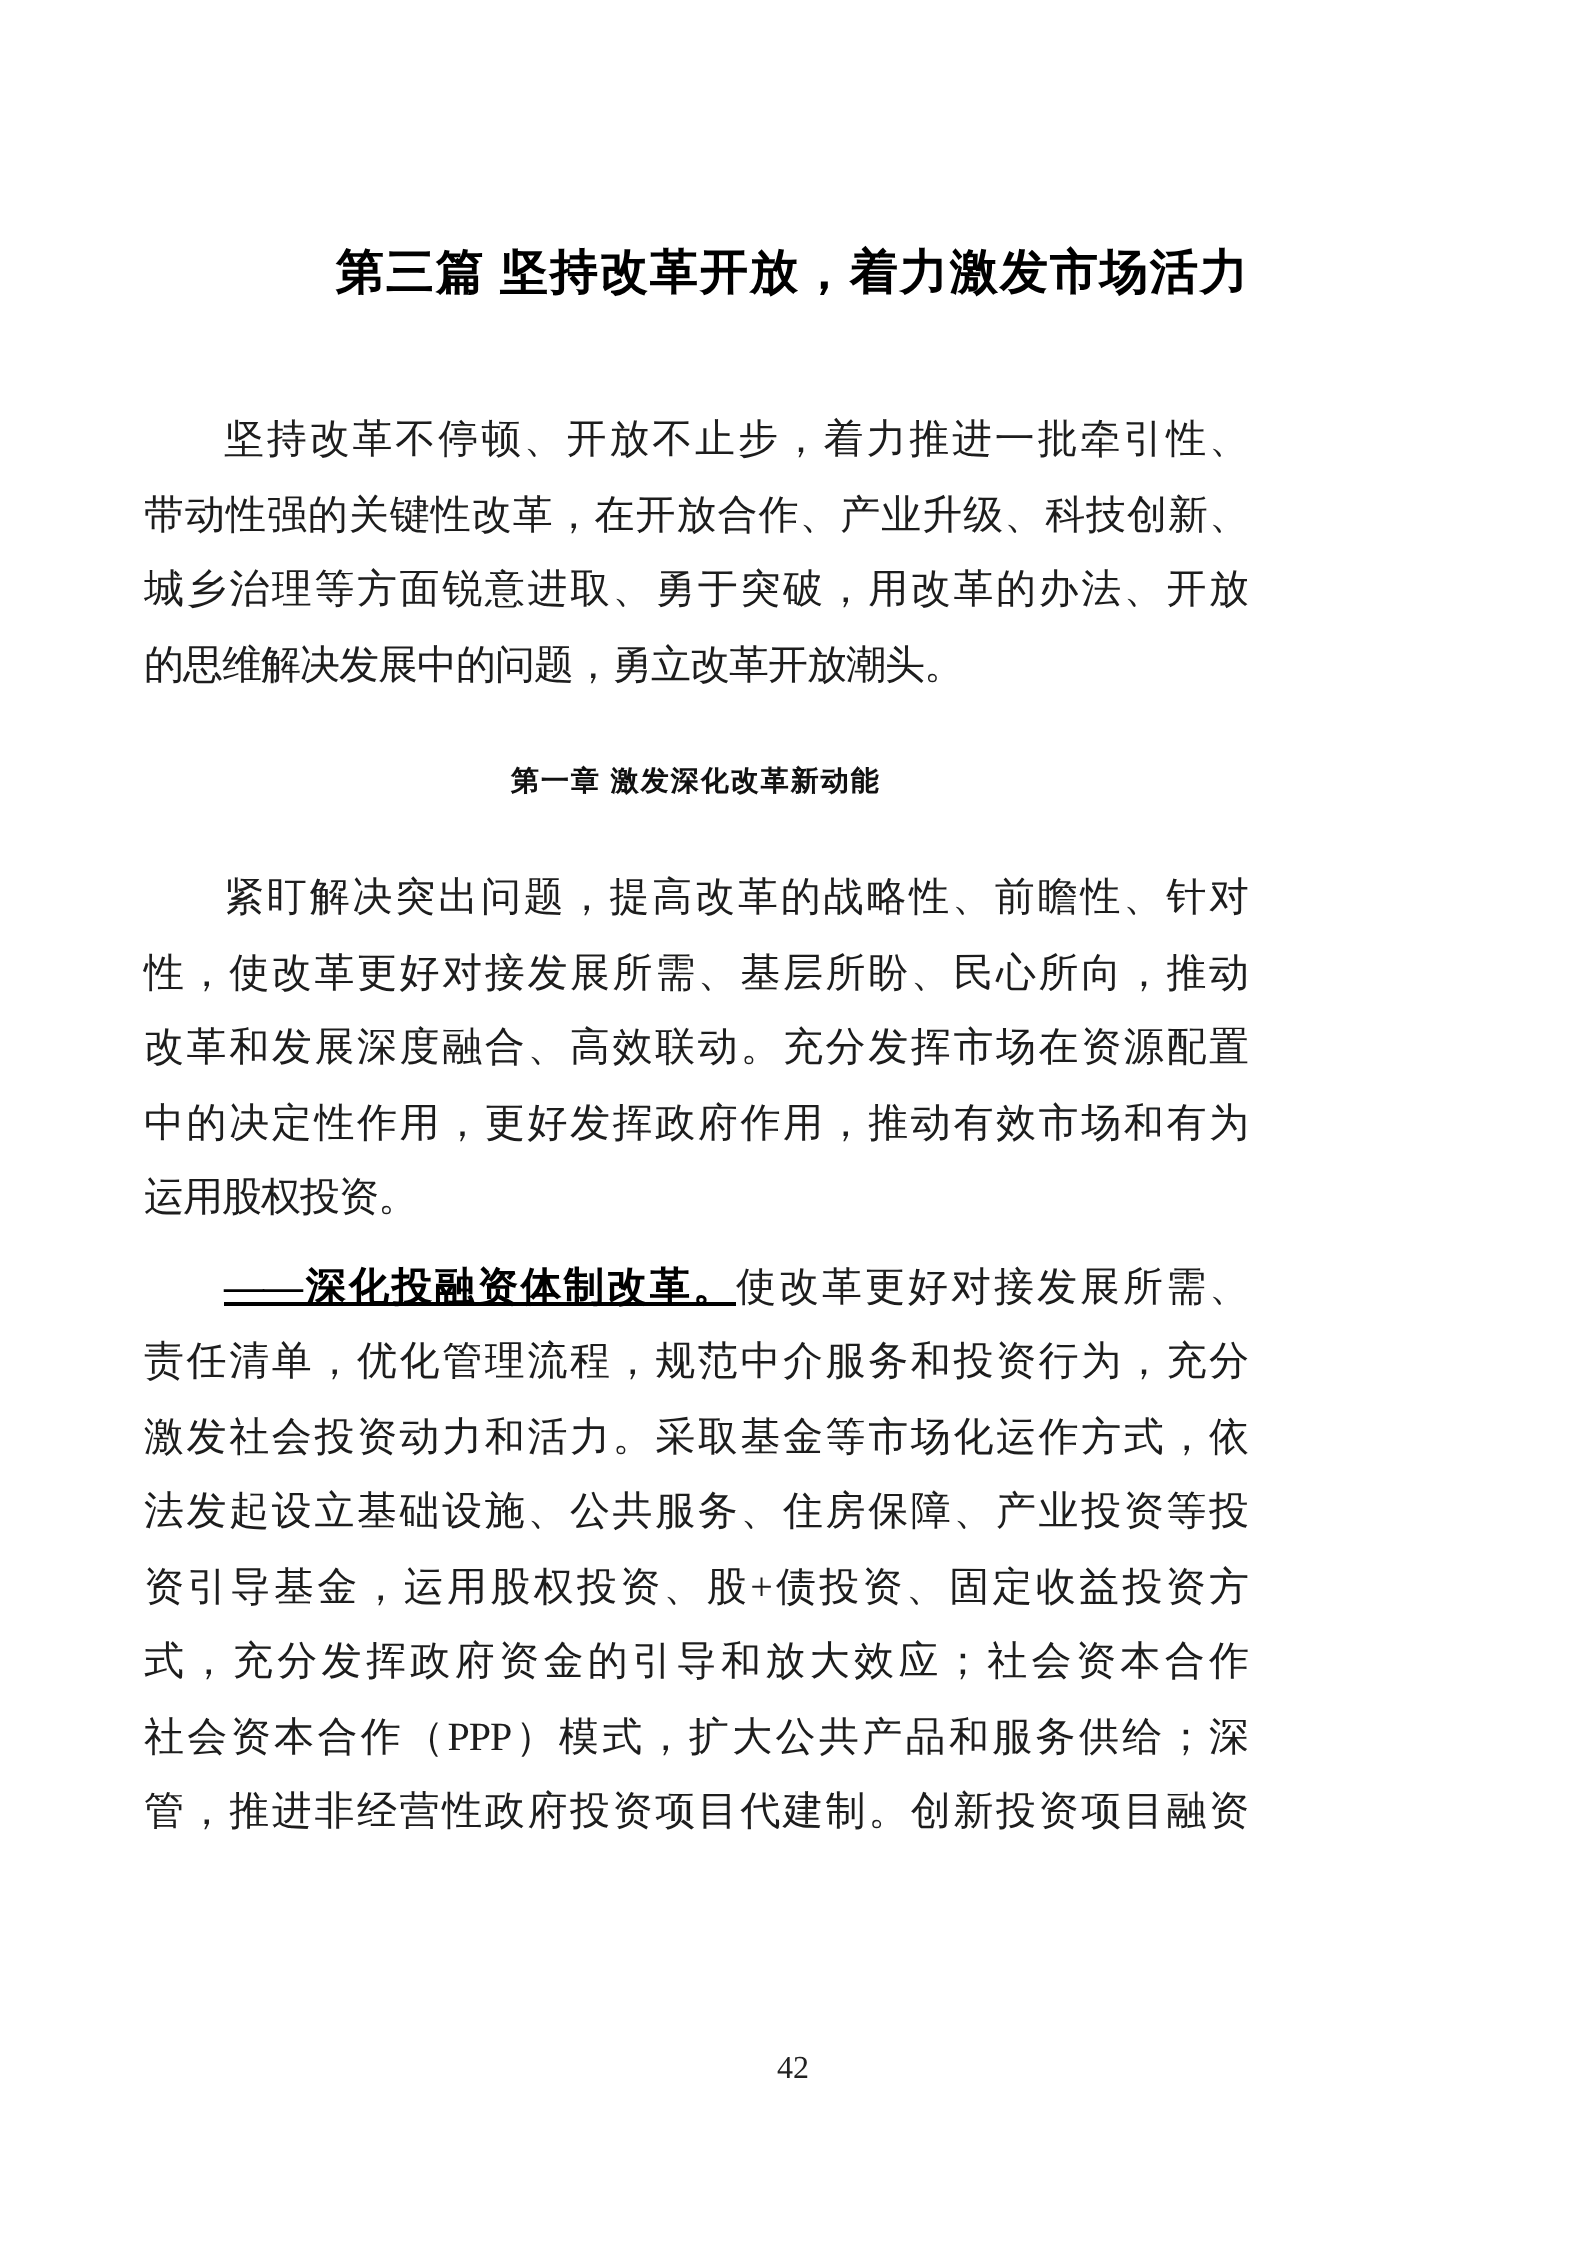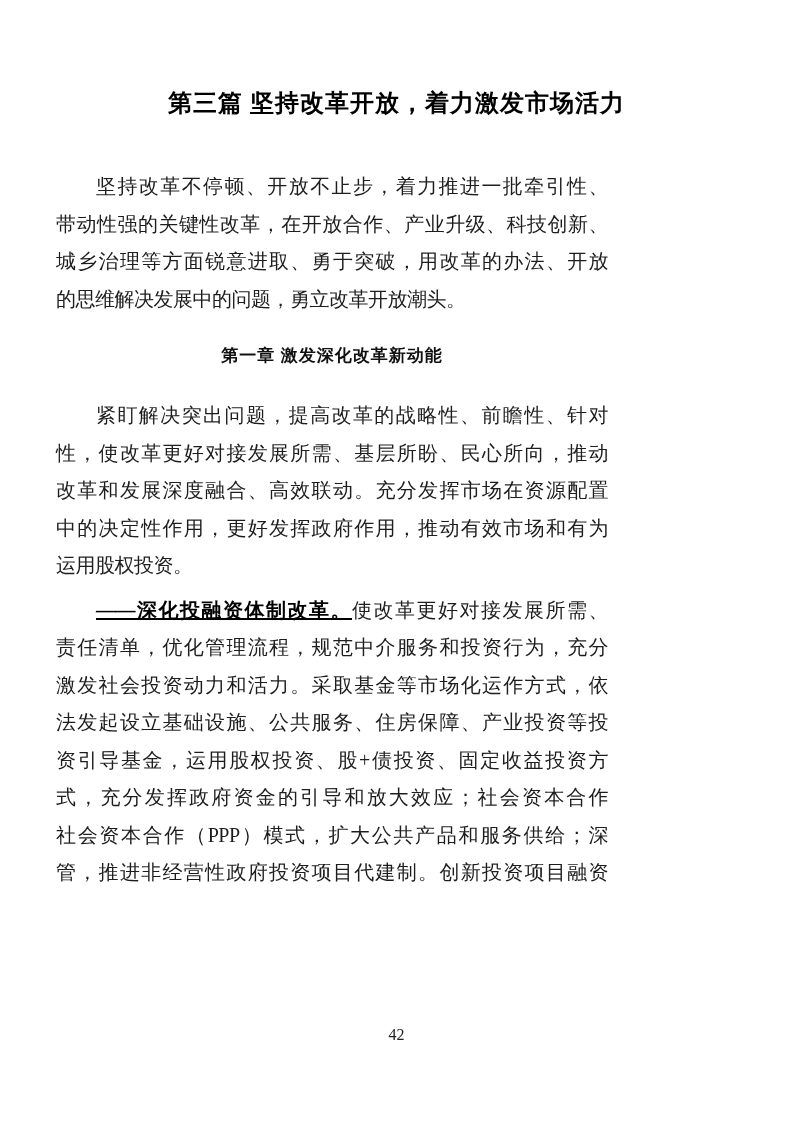--- a/index.html
+++ b/index.html
@@ -11,24 +11,24 @@
     position: relative;
     width: 793px;
     height: 1122px;
     background: #ffffff;
     color: #1d1d1d;
     overflow: hidden;
     font-family: "Liberation Serif", "DejaVu Serif", serif;
   }
   .content {
     width: 552px;
-    margin-left: 56px;
+    margin-left: 72px;
   }
   .doc-title {
-    padding-top: 86px;
+    padding-top: 120px;
     font-family: "Liberation Serif", "DejaVu Serif", serif;
     font-weight: bold;
     font-size: 24px;
     line-height: 34px;
     letter-spacing: 1px;
     text-align: center;
     color: #000000;
   }
   .para {
     font-size: 20px;
@@ -50,21 +50,21 @@
   }
   .intro {
     margin-top: 48px;
   }
   .chapter-heading {
     margin-top: 19px;
     height: 38px;
     line-height: 38px;
     font-family: "Liberation Sans", "DejaVu Sans", sans-serif;
     font-weight: bold;
-    font-size: 17px;
+    font-size: 14px;
     letter-spacing: 1px;
     text-align: center;
     color: #111111;
   }
   .chapter-para {
     margin-top: 22px;
   }
   .section-heading {
     margin-top: 9px;
     height: 38px;

